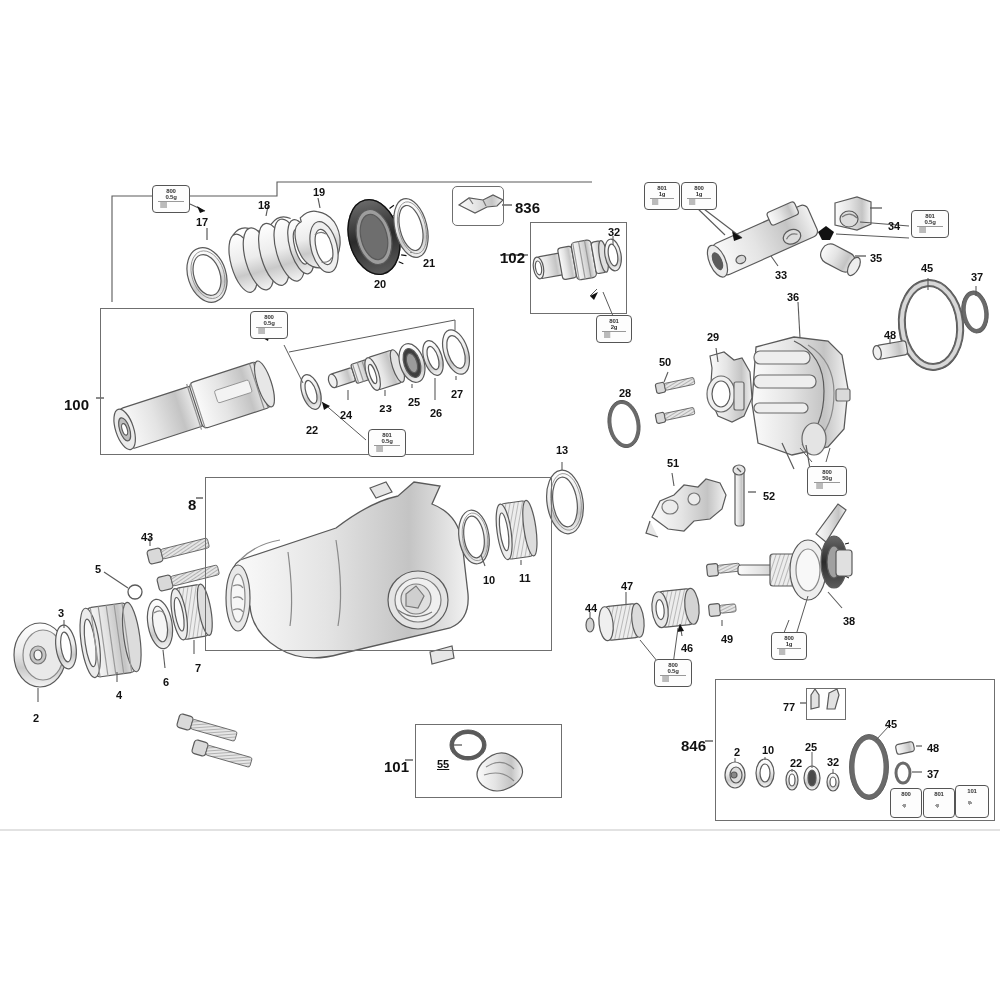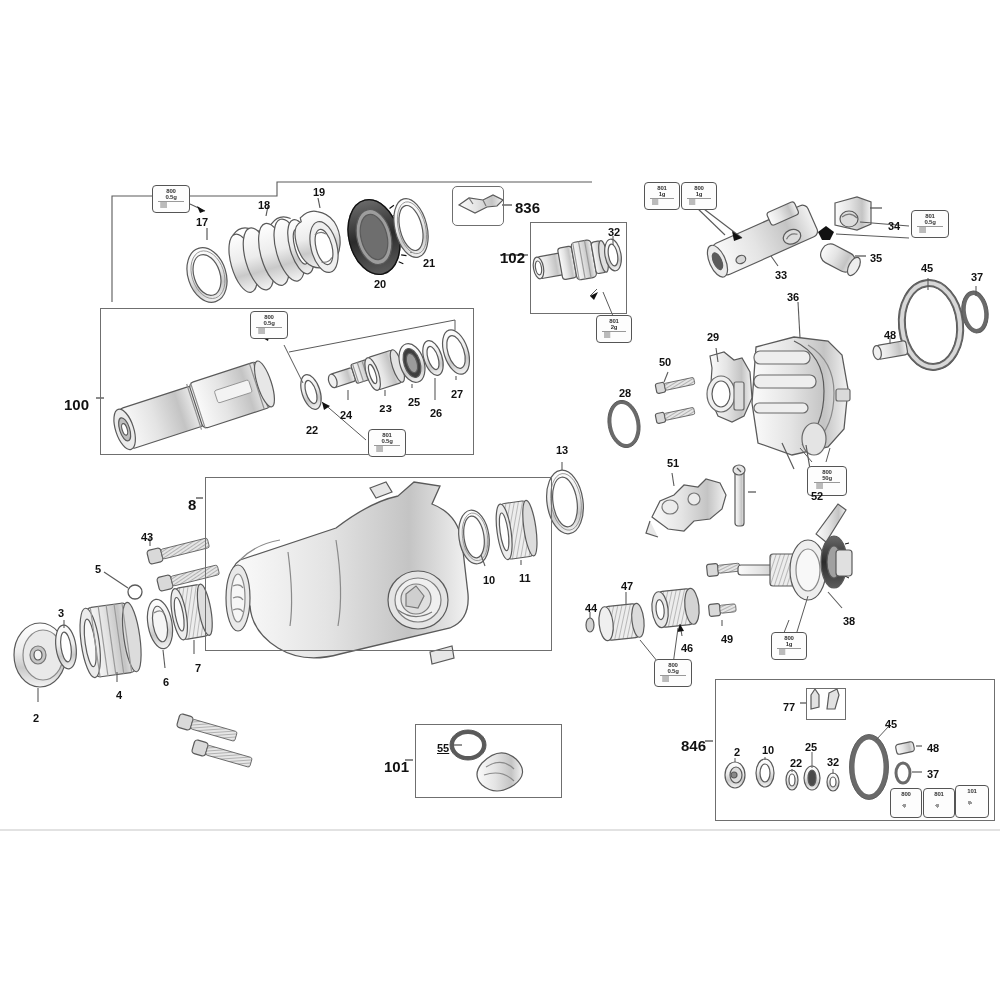--- a/index.html
+++ b/index.html
@@ -615,38 +615,38 @@
       <div class="lbl lbl-md" style="left: 379px; top: 403px; font-family: Liberation Mono, monospace;">23</div>
       <div class="lbl lbl-md" style="left: 408px; top: 396px;">25</div>
       <div class="lbl lbl-md" style="left: 430px; top: 407px;">26</div>
       <div class="lbl lbl-md" style="left: 451px; top: 388px;">27</div>
       <div class="lbl lbl-md" style="left: 619px; top: 387px;">28</div>
       <div class="lbl lbl-md" style="left: 659px; top: 356px;">50</div>
       <div class="lbl lbl-md" style="left: 707px; top: 331px;">29</div>
       <div class="lbl lbl-md" style="left: 884px; top: 329px;">48</div>
       <div class="lbl lbl-md" style="left: 556px; top: 444px;">13</div>
       <div class="lbl lbl-md" style="left: 667px; top: 457px;">51</div>
-      <div class="lbl lbl-md" style="left: 763px; top: 490px; margin-left: 48px;">52</div>
+      <div class="lbl lbl-md" style="left: 763px; top: 490px;">52</div>
       <div class="lbl lbl-lg" style="left: 188px; top: 496px;">8</div>
       <div class="lbl lbl-md" style="left: 483px; top: 574px;">10</div>
       <div class="lbl lbl-md" style="left: 519px; top: 572px;">11</div>
       <div class="lbl lbl-md" style="left: 141px; top: 531px;">43</div>
       <div class="lbl lbl-md" style="left: 95px; top: 563px;">5</div>
       <div class="lbl lbl-md" style="left: 58px; top: 607px;">3</div>
       <div class="lbl lbl-md" style="left: 116px; top: 689px;">4</div>
       <div class="lbl lbl-md" style="left: 163px; top: 676px;">6</div>
       <div class="lbl lbl-md" style="left: 195px; top: 662px;">7</div>
       <div class="lbl lbl-md" style="left: 33px; top: 712px;">2</div>
       <div class="lbl lbl-md" style="left: 585px; top: 602px;">44</div>
       <div class="lbl lbl-md" style="left: 621px; top: 580px;">47</div>
       <div class="lbl lbl-md" style="left: 681px; top: 642px;">46</div>
       <div class="lbl lbl-md" style="left: 721px; top: 633px;">49</div>
       <div class="lbl lbl-md" style="left: 843px; top: 615px;">38</div>
       <div class="lbl lbl-lg" style="left: 384px; top: 758px;">101</div>
-      <div class="lbl lbl-md" style="left: 437px; top: 742px; text-decoration: underline;">55</div>
+      <div class="lbl lbl-md" style="left: 437px; top: 758px; text-decoration: underline;">55</div>
       <div class="lbl lbl-lg" style="left: 681px; top: 737px;">846</div>
       <div class="lbl lbl-md" style="left: 783px; top: 701px;">77</div>
       <div class="lbl lbl-md" style="left: 885px; top: 718px;">45</div>
       <div class="lbl lbl-md" style="left: 927px; top: 742px;">48</div>
       <div class="lbl lbl-md" style="left: 927px; top: 768px;">37</div>
       <div class="lbl lbl-md" style="left: 734px; top: 746px;">2</div>
       <div class="lbl lbl-md" style="left: 762px; top: 744px;">10</div>
       <div class="lbl lbl-md" style="left: 790px; top: 757px;">22</div>
       <div class="lbl lbl-md" style="left: 805px; top: 741px;">25</div>
       <div class="lbl lbl-md" style="left: 827px; top: 756px;">32</div>

